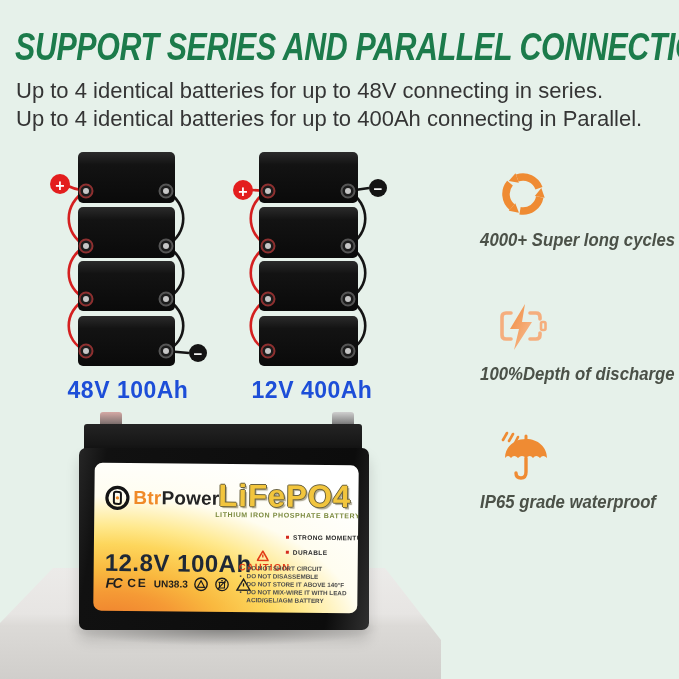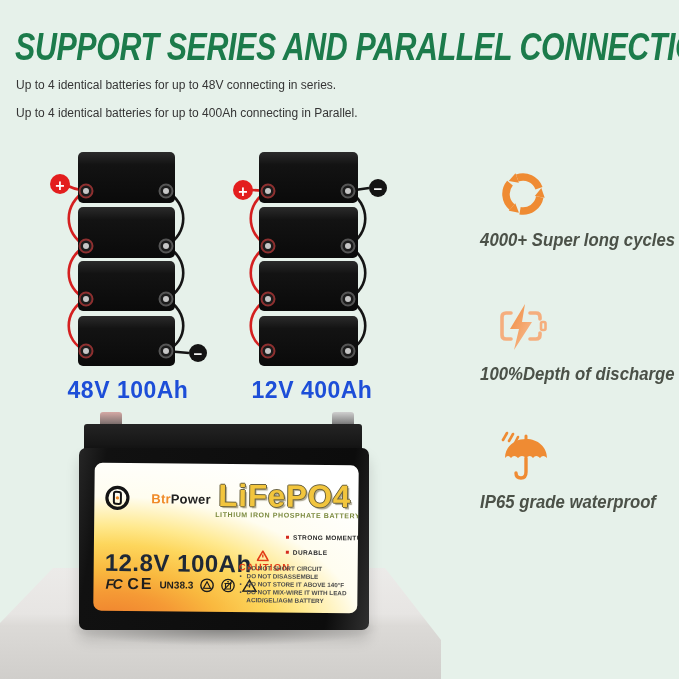--- a/index.html
+++ b/index.html
@@ -10,21 +10,21 @@
   }
   
   .title{
     position:absolute;left:15px;top:26px;white-space:nowrap;
     font-size:38px;font-weight:bold;font-style:italic;
     color:#1c7b4b;letter-spacing:-0.5px;
     transform:scaleX(0.80);transform-origin:left center;
   }
   .subline{
     position:absolute;left:16px;white-space:nowrap;
-    font-size:12px;color:#353535;
+    font-size:22px;color:#353535;
   }
   .subline.l1{top:78px}
   .subline.l2{top:106px}
 
   
   .diagram{position:absolute;width:164px;height:232px;}
   .diagram.series{left:46px;top:146px;}
   .diagram.parallel{left:230px;top:146px;}
   .diagram-label{
     position:absolute;width:164px;top:377px;text-align:center;
@@ -69,21 +69,21 @@
   }
   .batt-label{
     position:absolute;left:94px;top:464px;width:264px;height:148px;border-radius:8px;
     background:radial-gradient(130% 125% at 6% 115%,
       #ec752b 0%,#f59а35 22%,#f9b93f 34%,#fdd65c 48%,#ffe98f 58%,#fffdf0 74%,#ffffff 100%);
     background:radial-gradient(130% 125% at 6% 115%,
       #ec752b 0%,#f59a35 22%,#f9b93f 34%,#fdd65c 48%,#ffe98f 58%,#fffdf0 74%,#ffffff 100%);
     overflow:hidden;transform:rotate(0.6deg);
   }
   .brand-row{position:absolute;left:10px;top:22px;display:flex;align-items:center;}
-  .brand-text{font-size:13px;font-weight:bold;margin-left:21px;letter-spacing:0.2px;}
+  .brand-text{font-size:19px;font-weight:bold;margin-left:3px;letter-spacing:0.2px;}
   .brand-text .pre{color:#f08a28;}
   .brand-text .suf{color:#232323;}
   .model{
     position:absolute;left:124px;top:14px;font-size:31px;font-weight:bold;color:#f2c53d;
     letter-spacing:1px;white-space:nowrap;
     text-shadow:-1px 0 #6b6340,1px 0 #6b6340,0 -1px #6b6340,0 1px #6b6340,2px 2px 1px rgba(90,80,40,0.5);
   }
   .tagline{
     position:absolute;left:121px;top:47px;font-size:7px;font-weight:bold;color:#7b8a3e;
     letter-spacing:0.6px;white-space:nowrap;
@@ -92,21 +92,21 @@
   .hl .sq{width:3px;height:3px;background:#d42a1e;margin-right:4px;}
   .hl span{font-size:6.5px;font-weight:bold;color:#2a2a2a;letter-spacing:0.4px;}
   .hl.h1{top:69px}.hl.h2{top:84px}
   .spec{
     position:absolute;left:11px;top:86px;font-size:24px;font-weight:bold;color:#1e2836;
     letter-spacing:0.5px;white-space:nowrap;
   }
   .certs{position:absolute;left:12px;top:112px;display:flex;align-items:center;gap:6px;}
   .certs .ctext{font-weight:bold;color:#1d1d1d;}
   .cert-fcc{font-size:14px;letter-spacing:-1.5px;font-style:italic;}
-  .cert-ce{font-size:16px;letter-spacing:2px;}
+  .cert-ce{font-size:12px;letter-spacing:2px;}
   .cert-un{font-size:10px;letter-spacing:0;}
   .caution-head{position:absolute;left:142px;top:86px;display:flex;align-items:center;flex-direction:column;}
   .caution-head span{font-size:9.5px;font-weight:bold;color:#e23b16;letter-spacing:1.2px;margin-left:3px;}
   .cautions{position:absolute;left:146px;top:100px;width:112px;}
   .c-line{
     position:relative;padding-left:7px;font-size:6.3px;line-height:8px;color:#4c4c4c;font-weight:bold;
   }
   .c-line::before{content:"•";position:absolute;left:0;top:0;color:#4c4c4c;}
 </style>
 </head>

